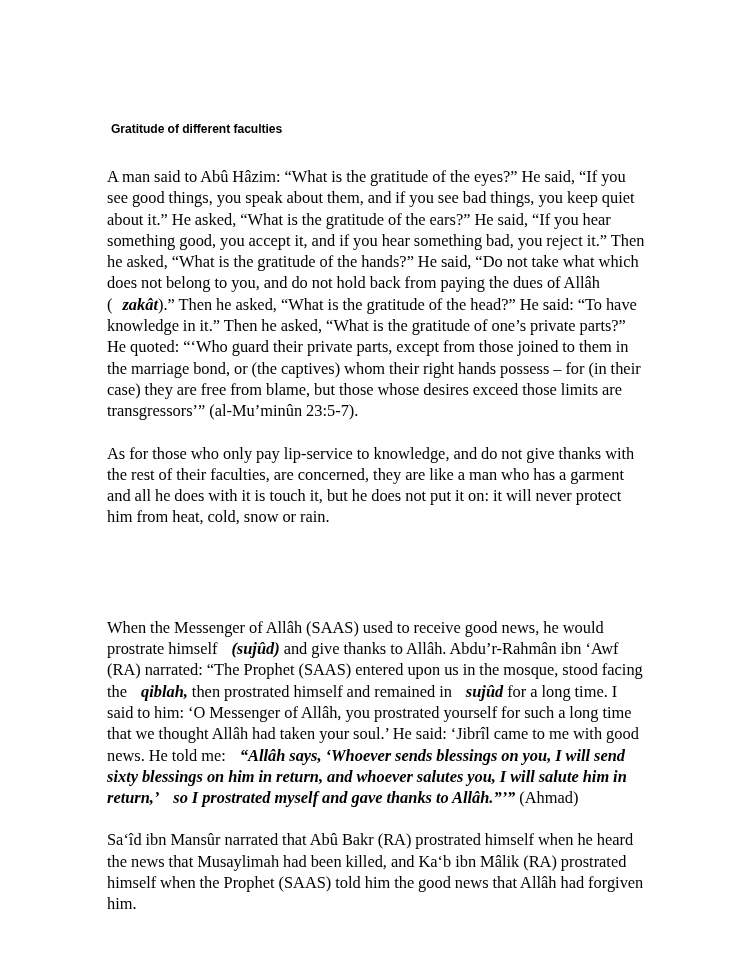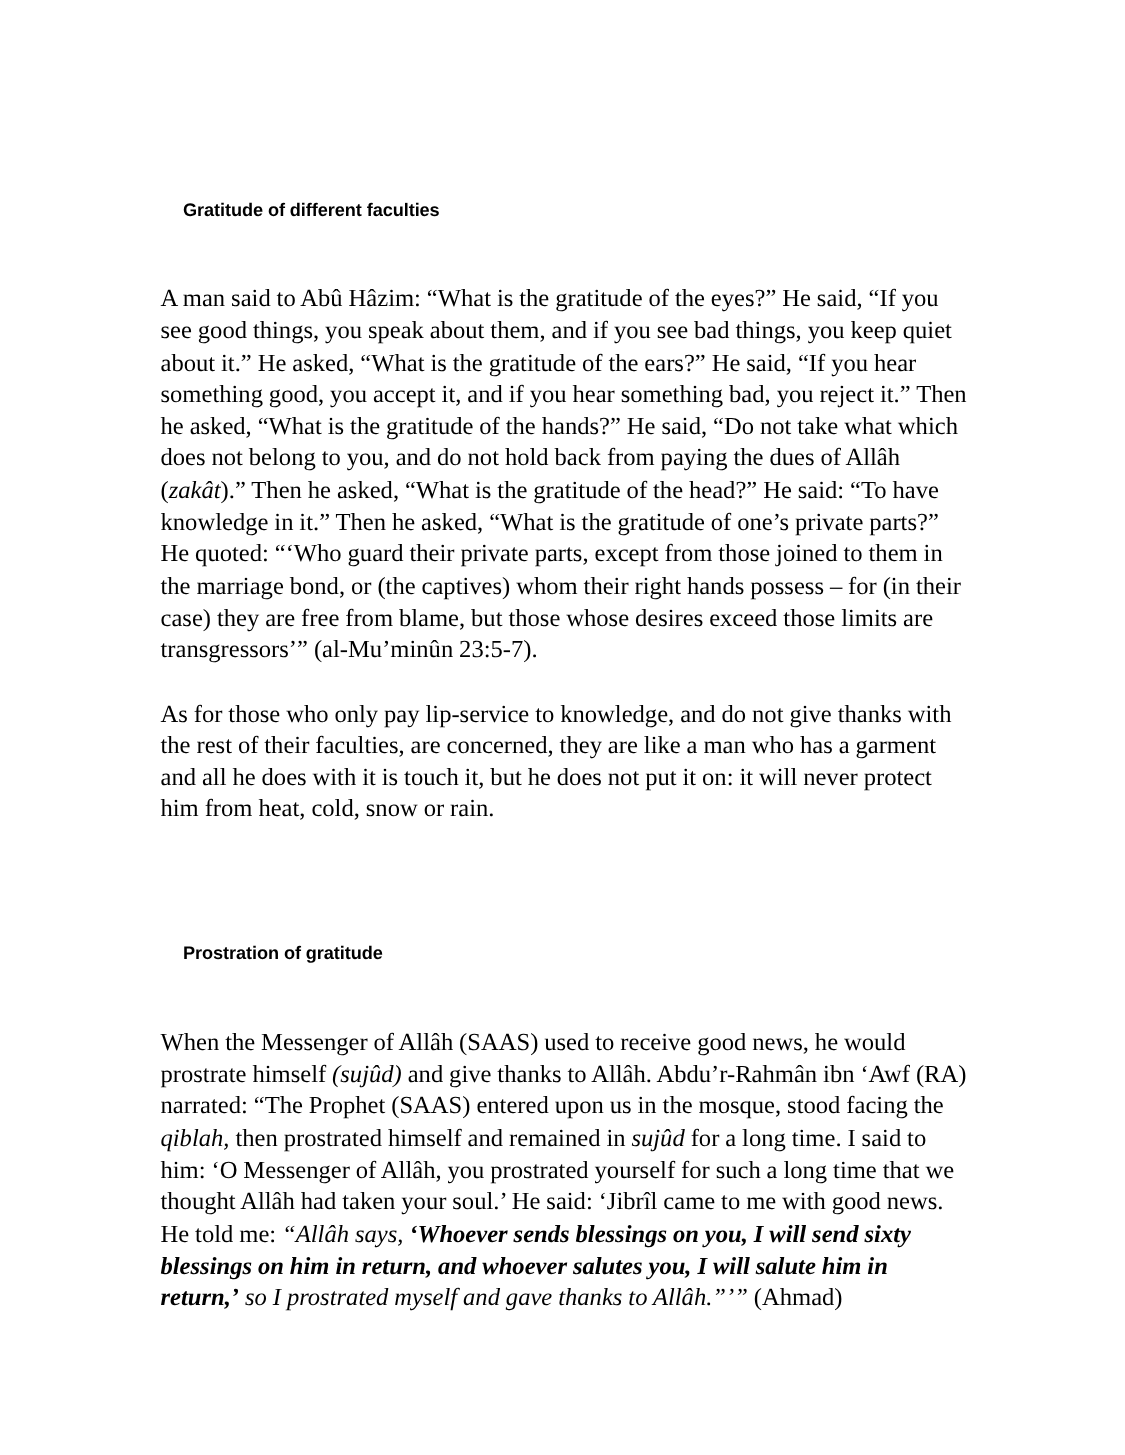--- a/index.html
+++ b/index.html
@@ -26,66 +26,66 @@
     position: absolute;
     left: 107px;
     top: 118px;
     width: 539px;
   }
   h2.section-heading {
     font-family: "Liberation Sans", "DejaVu Sans", sans-serif;
     font-size: 12.1px;
     font-weight: bold;
     line-height: 15px;
-    margin: 15px;
+    margin: 4px;
     padding: 0;
     letter-spacing: -0.05px;
     color: #000000;
   }
   p.body-text {
     font-family: "Liberation Serif", "DejaVu Serif", serif;
     font-size: 16.4px;
     line-height: 21.3px;
     margin: 0;
     padding: 0;
     text-align: left;
     color: #000000;
     word-spacing: -0.15px;
   }
   .sp-h1-p { height: 25px; }
   .sp-p-p  { height: 21px; }
   .sp-p-h  { height: 63px; }
   .sp-p-h3 { height: 65px; }
   .sp-h-p2 { height: 26px; }
   .quote-bold-italic { font-weight: bold; font-style: italic; }
-  .quote-italic { font-style: italic; font-weight: normal; }
+  .quote-italic { font-style: italic; font-weight: bold; margin-left: 10px; }
 </style>
 </head>
 <body>
 
 <div class="page">
   <div class="content">
 
     <h2 class="section-heading">Gratitude of different faculties</h2>
 
     <div class="sp-h1-p"></div>
 
     <p class="body-text"><span>A man said to Abû Hâzim: “What is the gratitude of the eyes?” He said, “If you see good things, you speak about them, and if you see bad things, you keep quiet about it.” He asked, “What is the gratitude of the ears?” He said, “If you hear something good, you accept it, and if you hear something bad, you reject it.” Then he asked, “What is the gratitude of the hands?” He said, “Do not take what which does not belong to you, and do not hold back from paying the dues of Allâh (</span><span class="quote-italic">zakât</span><span>).” Then he asked, “What is the gratitude of the head?” He said: “To have knowledge in it.” Then he asked, “What is the gratitude of one’s private parts?” He quoted: </span><span class="quote-bold">“‘Who guard their private parts, except from those joined to them in the marriage bond, or (the captives) whom their right hands possess – for (in their case) they are free from blame, but those whose desires exceed those limits are transgressors’”</span><span> (al-Mu’minûn 23:5-7).</span></p>
 
     <div class="sp-p-p"></div>
 
     <p class="body-text"><span>As for those who only pay lip-service to knowledge, and do not give thanks with the rest of their faculties, are concerned, they are like a man who has a garment and all he does with it is touch it, but he does not put it on: it will never protect him from heat, cold, snow or rain.</span></p>
 
     <div class="sp-p-h"></div>
 
-    <h2 class="section-heading">Prostration of gratitude</h2>
 
     <div class="sp-h-p2"></div>
 
     <p class="body-text"><span>When the Messenger of Allâh (SAAS) used to receive good news, he would prostrate himself </span><span class="quote-italic">(sujûd)</span><span> and give thanks to Allâh. Abdu’r-Rahmân ibn ‘Awf (RA) narrated: “The Prophet (SAAS) entered upon us in the mosque, stood facing the </span><span class="quote-italic">qiblah,</span><span> then prostrated himself and remained in </span><span class="quote-italic">sujûd</span><span> for a long time. I said to him: ‘O Messenger of Allâh, you prostrated yourself for such a long time that we thought Allâh had taken your soul.’ He said: ‘Jibrîl came to me with good news. He told me: </span><span class="quote-italic">“Allâh says, </span><span class="quote-bold-italic">‘Whoever sends blessings on you, I will send sixty blessings on him in return, and whoever salutes you, I will salute him in return,’</span><span class="quote-italic"> so I prostrated myself and gave thanks to Allâh.”’”</span><span> (Ahmad)</span></p>
 
     <div class="sp-p-p"></div>
 
+    <p class="body-text"><span>Sa‘îd ibn Mansûr narrated that Abû Bakr (RA) prostrated himself when he heard the news that Musaylimah had been killed, and Ka‘b ibn Mâlik (RA) prostrated himself when the Prophet (SAAS) told him the good news that Allâh had forgiven him.</span></p>
 
     <div class="sp-p-h3"></div>
 
   </div>
 </div>
 
 </body></html>

